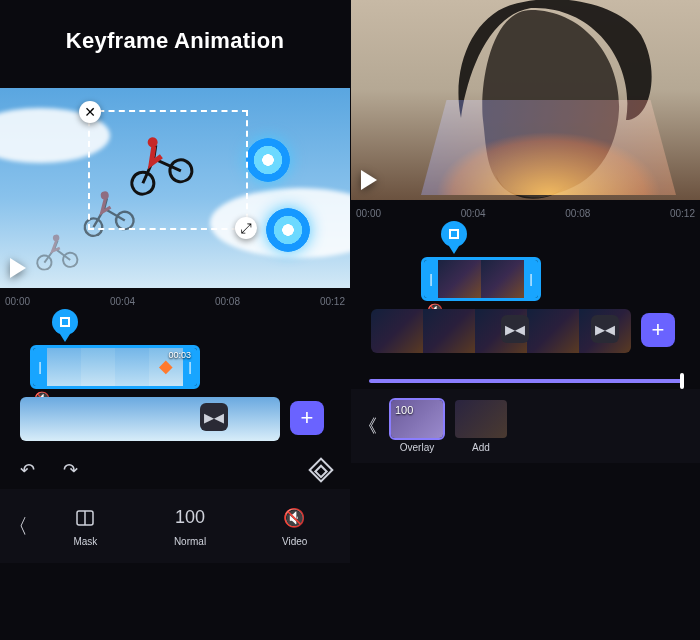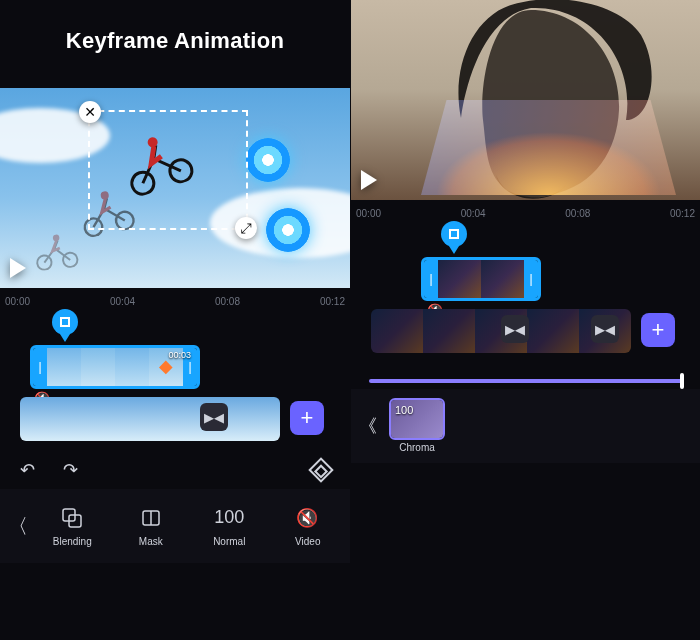--- a/index.html
+++ b/index.html
@@ -290,29 +290,20 @@
     <span>↷</span>
     <span class="spacer"></span>
     <span class="kf-toggle"></span>
   </div>
 
   <div class="toolbar">
     <div class="back">〈</div>
     <div class="tool">
       <div class="ico">
           <svg width="22" height="22" viewBox="0 0 22 22">
-            <rect x="2" y="2" width="12" height="12" rx="2" fill="none" stroke="#cfd2db" stroke-width="1.5"></rect>
-            <rect x="8" y="8" width="12" height="12" rx="2" fill="none" stroke="#cfd2db" stroke-width="1.5"></rect>
-          </svg>
-        </div>
-      <span>Blending</span>
-    </div>
-    <div class="tool">
-      <div class="ico">
-          <svg width="22" height="22" viewBox="0 0 22 22">
             <rect x="3" y="4" width="16" height="14" rx="2" fill="none" stroke="#cfd2db" stroke-width="1.5"></rect>
             <line x1="11" y1="4" x2="11" y2="18" stroke="#cfd2db" stroke-width="1.5"></line>
           </svg>
         </div>
       <span>Mask</span>
     </div>
     <div class="tool">
       <div class="ico num">100</div>
       <span>Normal</span>
     </div>
@@ -377,16 +368,20 @@
       <div class="slider-thumb"></div>
     </div>
   </div>
 
   <div class="blend-row">
     <div class="back">《</div>
     <div class="mode sel">
       <div class="sw normal">
           <span class="val">100</span>
         </div>
-      <span>Chroma</span>
+      <span>Overlay</span>
+    </div>
+    <div class="mode">
+      <div class="sw"></div>
+      <span>Add</span>
     </div>
   </div>
 </div>
 
 </body></html>

